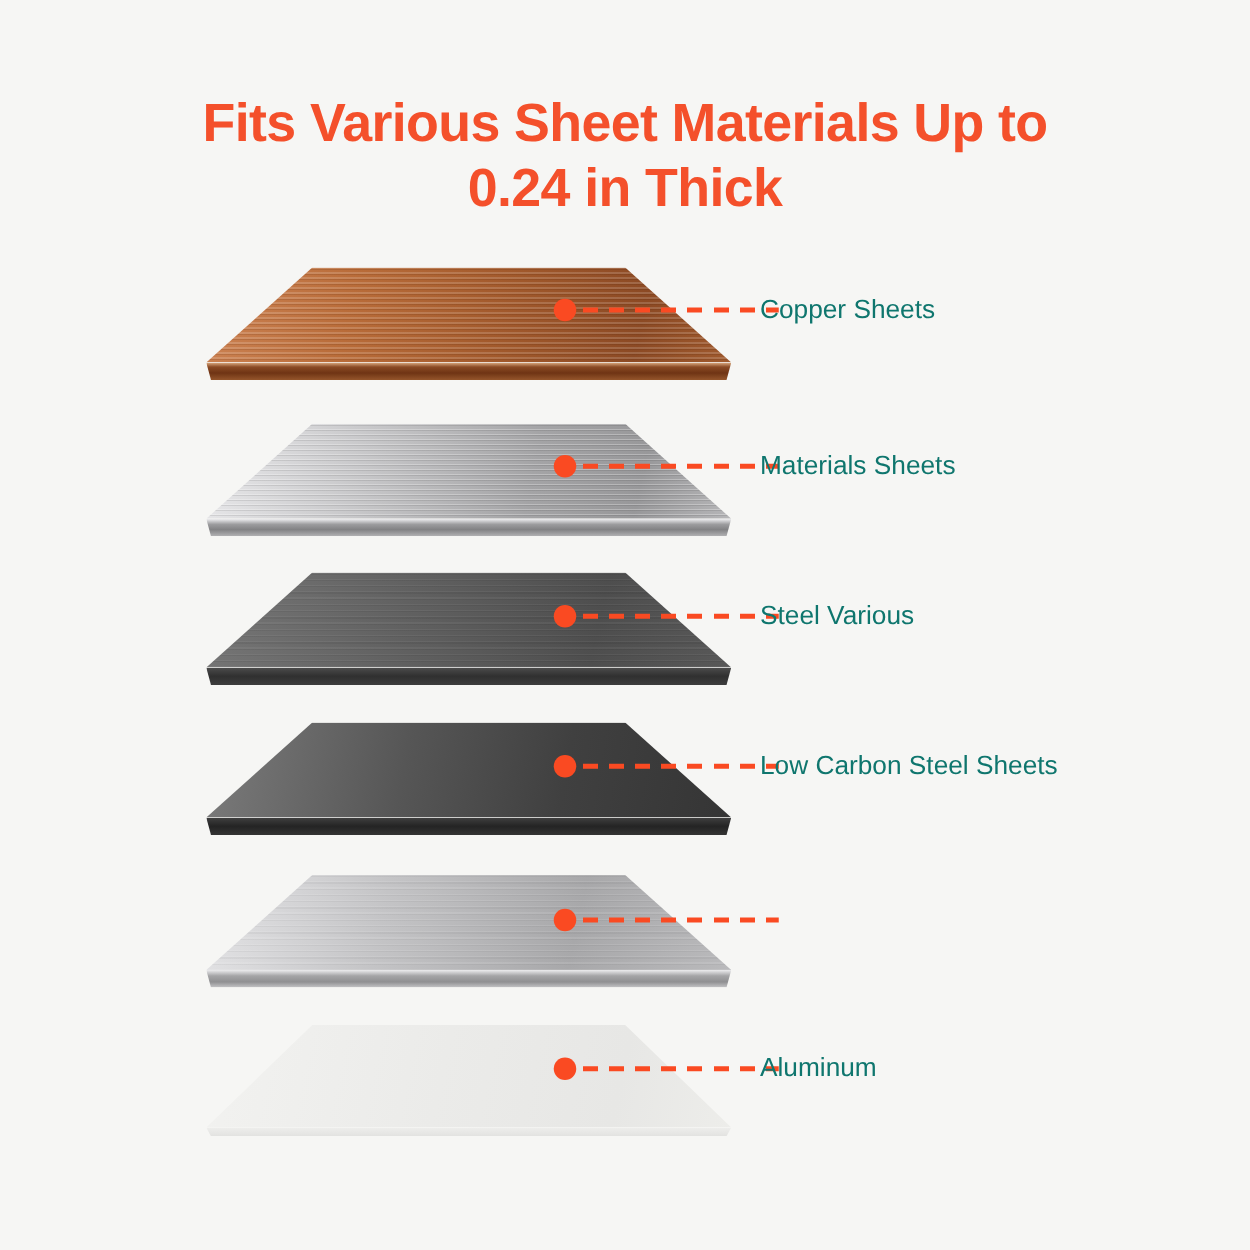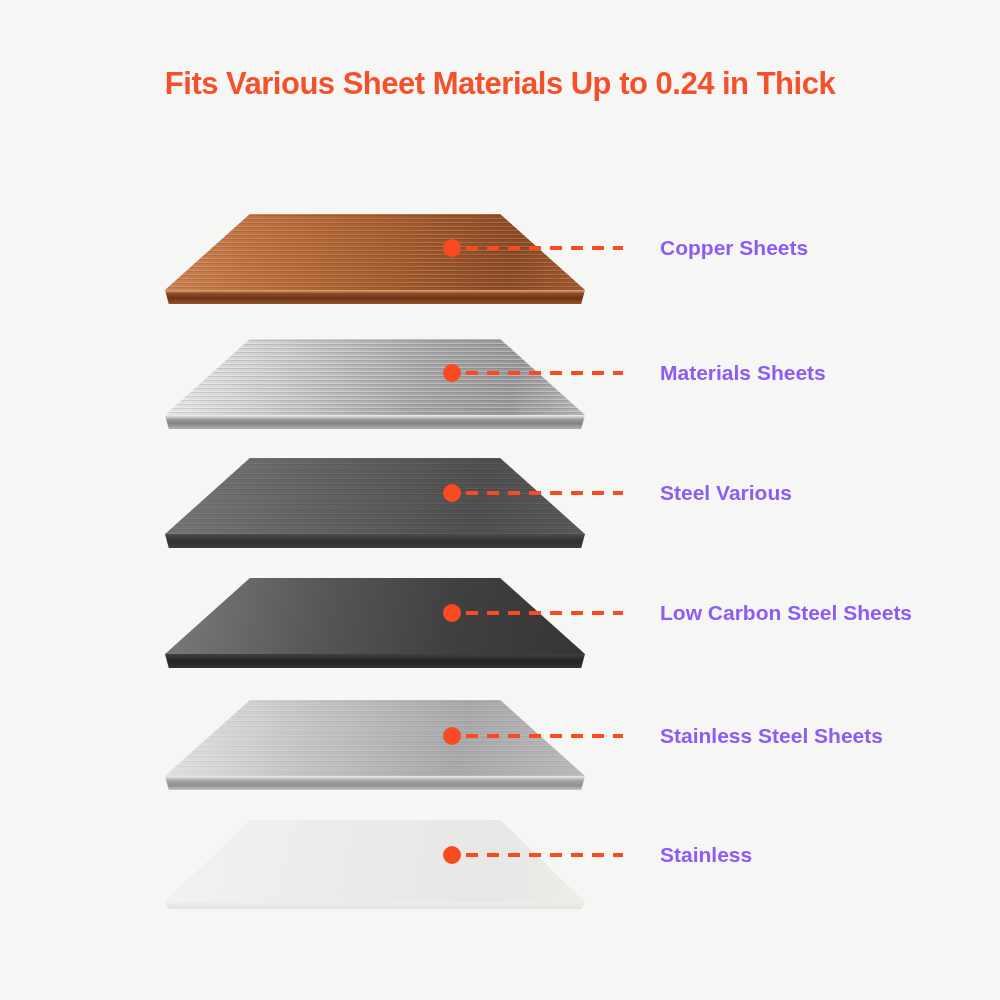--- a/index.html
+++ b/index.html
@@ -12,21 +12,21 @@
   }
   .stage{position:absolute;inset:0;width:1000px;height:1000px;}
 
   
   .title{
     position:absolute;
     top:44px;left:50%;
     transform:translateX(-50%);
     width:740px;
     text-align:center;
-    font-size:31px;
+    font-size:43px;
     line-height:1.22;
     font-weight:800;
     letter-spacing:-0.5px;
     color:var(--accent-title,#f4502b);
   }
 
   
   .row{position:absolute;left:0;width:1000px;height:92px;}
 
   .sheet{position:absolute;left:165px;top:0;width:420px;height:90px;}
@@ -108,25 +108,24 @@
     background:var(--accent,#fa4a22);
   }
   .dash{
     position:absolute;
     left:466px;
     width:157px;height:4px;
     background:repeating-linear-gradient(90deg,var(--accent,#fa4a22) 0 12px, rgba(0,0,0,0) 12px 21px);
   }
   .label{
     position:absolute;
-    left:660px;
+    left:608px;
     font-size:21px;
-    color:#8b5cf6;
+    color:#0f766e;
     white-space:nowrap;
-    font-weight:bold;
   }
 </style>
 </head>
 <body style="background: rgb(246, 246, 244);">
 
 <div class="stage">
 
   <h1 class="title">Fits Various Sheet Materials Up to 0.24 in Thick</h1>
 
   <div class="row" style="top:214px">
@@ -178,29 +177,28 @@
   </div>
 
   <div class="row" style="top:700px">
     <div class="sheet stainless">
       <div class="sheet-top"></div>
       <div class="sheet-edge"></div>
     </div>
     <div class="callout">
       <span class="dot" style="top:27px"></span>
       <span class="dash" style="top:34px"></span>
-      <span class="label" style="top:24px">Stainless Steel Sheets</span>
     </div>
   </div>
 
   <div class="row" style="top:820px">
     <div class="sheet cardboard">
       <div class="sheet-top"></div>
       <div class="sheet-edge"></div>
     </div>
     <div class="callout">
       <span class="dot" style="top:26px"></span>
       <span class="dash" style="top:33px"></span>
-      <span class="label" style="top:23px">Stainless</span>
+      <span class="label" style="top:23px">Aluminum</span>
     </div>
   </div>
 
 </div>
 
 </body></html>

